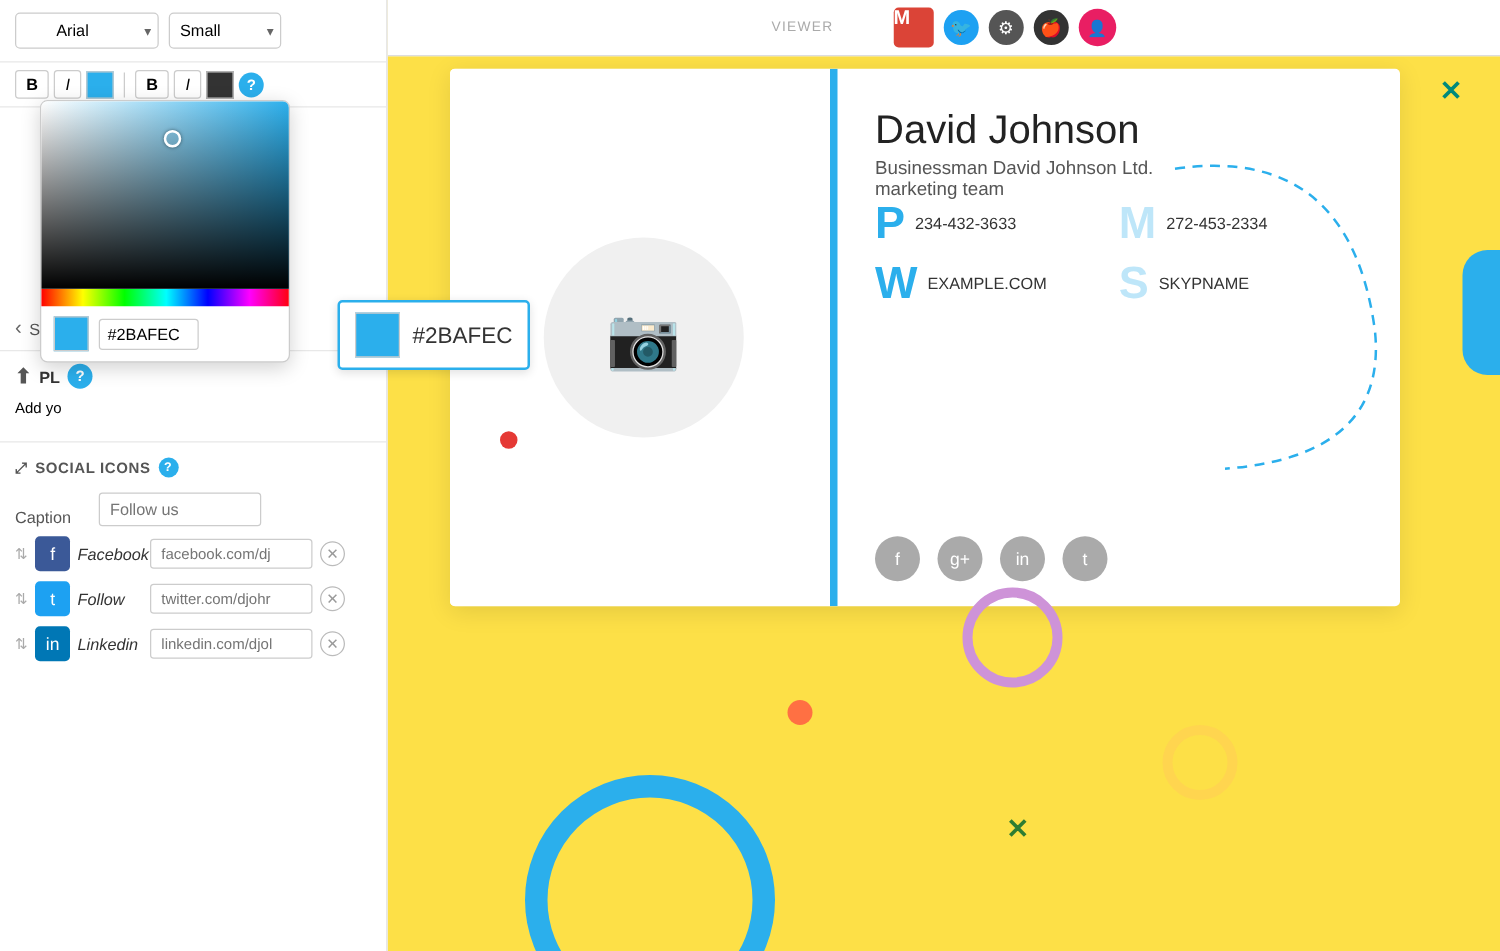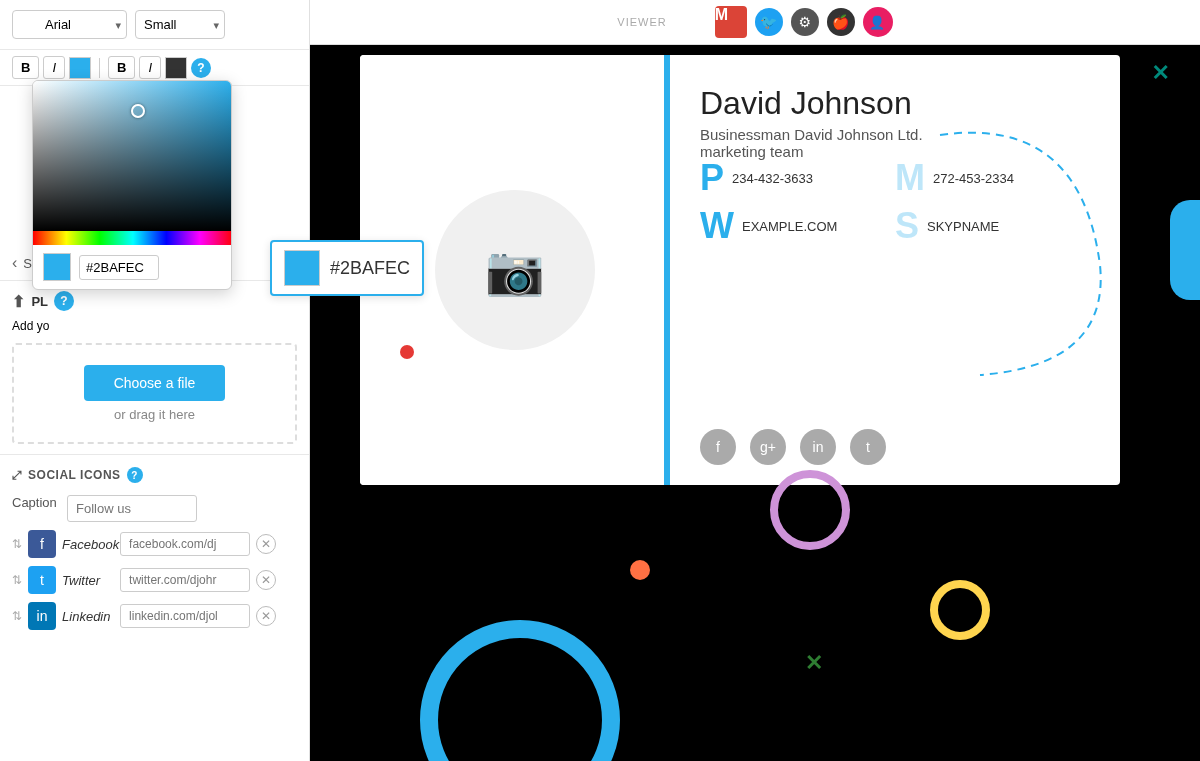--- a/index.html
+++ b/index.html
@@ -245,23 +245,23 @@
       font-size: 12px;
       font-weight: 700;
       color: #555;
       letter-spacing: 0.5px;
       text-transform: uppercase;
       margin-bottom: 12px;
     }
 
     .social-caption-row {
       display: flex;
-      align-items: flex-start;
+      align-items: flex-end;
       margin-bottom: 8px;
-      gap: 0;
+      gap: 12px;
     }
     .caption-label {
       font-size: 13px;
       color: #555;
       width: 55px;
     }
     .caption-input {
       border: 1px solid #ccc;
       border-radius: 3px;
       padding: 5px 8px;
@@ -312,21 +312,21 @@
       color: #999;
       font-size: 12px;
     }
 
     
     .main-area {
       position: absolute;
       left: 310px; top: 0;
       width: 890px;
       height: 761px;
-      background: #000000;
+      background: #fde047;
       overflow: hidden;
     }
 
     
     .viewer-topbar {
       position: absolute;
       top: 0; left: 0; right: 0;
       height: 45px;
       background: #fff;
       border-bottom: 1px solid #ddd;
@@ -587,24 +587,20 @@
   </div>
 
   <div class="photo-section">
     <div class="photo-header">
       <span class="upload-icon">⬆</span>
       <span>PL</span>
       <div class="help-icon">?</div>
     </div>
     <div class="photo-desc">Add yo</div>
 
-    <div style="border: 2px dashed #ddd; border-radius: 4px; padding: 20px 10px; text-align: center;">
-      <button class="choose-file-btn">Choose a file</button>
-      <div class="drag-text">or drag it here</div>
-    </div>
   </div>
 
   <div class="social-section">
     <div class="social-header">
       <span>⤢</span>
       <span>SOCIAL ICONS</span>
       <div class="help-icon" style="font-size:10px;width:16px;height:16px;">?</div>
     </div>
 
     <div class="social-caption-row">
@@ -616,21 +612,21 @@
       <span class="drag-handle">⇅</span>
       <div class="social-logo fb-logo">f</div>
       <span class="social-name-label">Facebook</span>
       <input class="social-url-input" type="text" placeholder="facebook.com/dj" style="">
       <button class="close-btn">✕</button>
     </div>
 
     <div class="social-item-row">
       <span class="drag-handle">⇅</span>
       <div class="social-logo tw-logo">t</div>
-      <span class="social-name-label">Twitter</span>
+      <span class="social-name-label">Follow</span>
       <input class="social-url-input" type="text" placeholder="twitter.com/djohr" style="">
       <button class="close-btn">✕</button>
     </div>
 
     <div class="social-item-row">
       <span class="drag-handle">⇅</span>
       <div class="social-logo li-logo">in</div>
       <span class="social-name-label">Linkedin</span>
       <input class="social-url-input" type="text" placeholder="linkedin.com/djol" style="">
       <button class="close-btn">✕</button>

